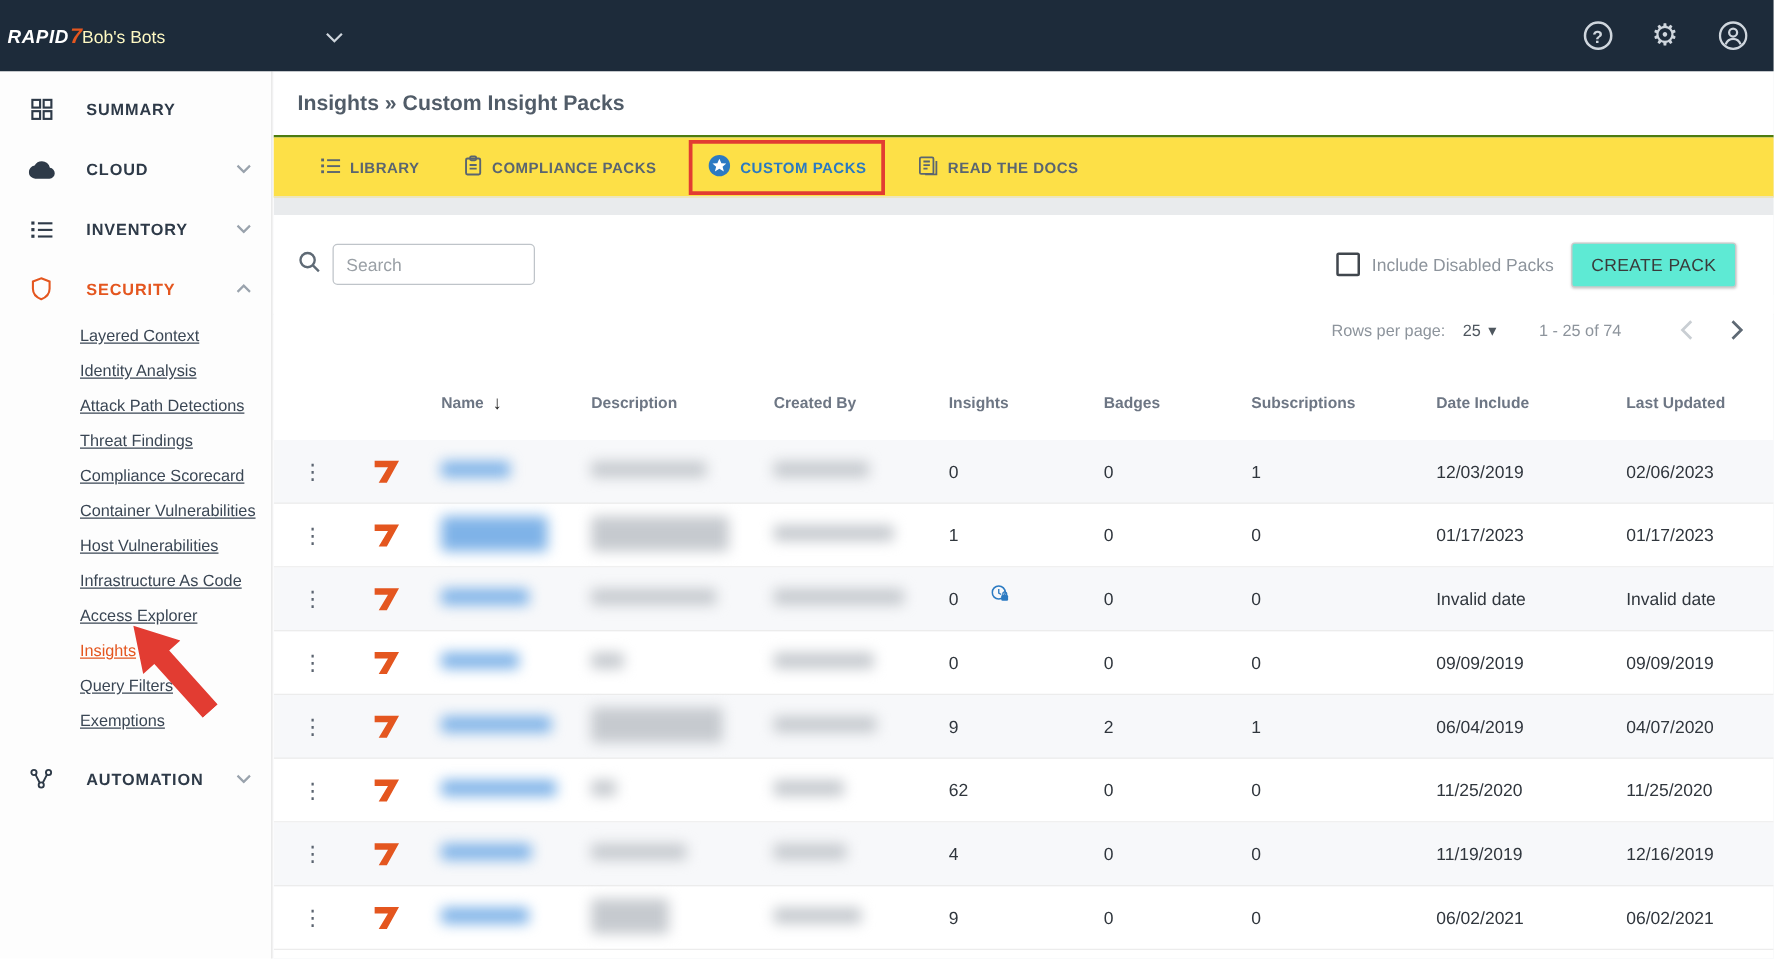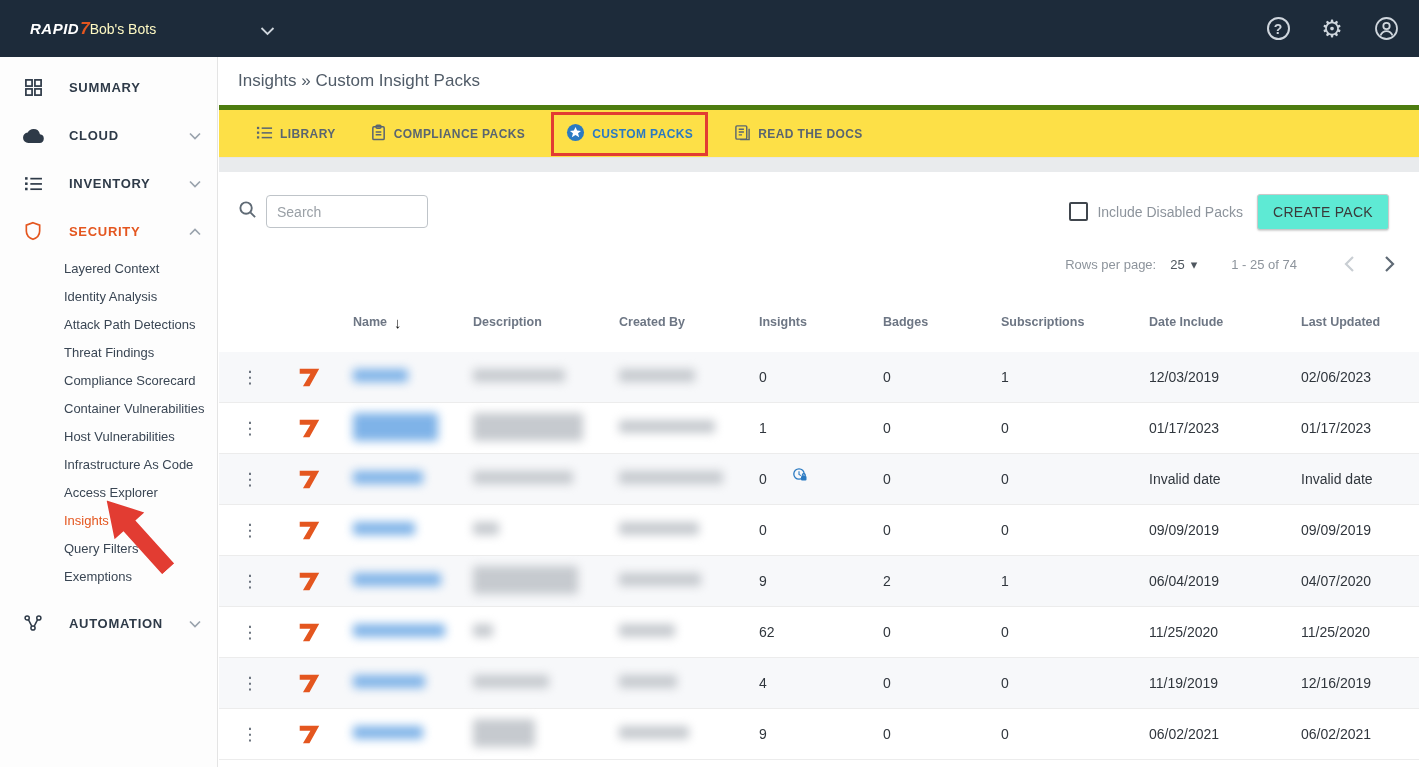--- a/index.html
+++ b/index.html
@@ -1,47 +1,47 @@
 <!DOCTYPE html>
 <html><head>
 <meta charset="utf-8">
 <style>
   * { box-sizing: border-box; margin: 0; padding: 0; }
   html,body { width:1419px; height:767px; overflow:hidden; }
   body { font-family:"Liberation Sans", sans-serif; background:#fff; position:relative; }
 
   
   .topbar { position:absolute; top:0; left:0; width:1419px; height:57px; background:#1d2b3a; display:flex; align-items:center; z-index:10; }
-  .logo { display:flex; align-items:baseline; padding-left:30px; cursor:default; }
+  .logo { display:flex; align-items:baseline; padding-left:6px; cursor:default; }
   .logo-rapid { color:#fff; font-weight:800; font-style:italic; font-size:15px; letter-spacing:.5px; }
   .logo-seven { color:#e4561f; font-weight:800; font-style:italic; font-size:17px; margin-left:1px; }
   .org-name { color:#fef9c3; font-size:14px; }
   .org-caret { position:absolute; left:260px; top:22px; }
   .topbar-right { margin-left:auto; display:flex; align-items:center; gap:28px; padding-right:20px; }
   .tb-icon { width:26px; height:26px; display:flex; align-items:center; justify-content:center; color:#cfd6dd; cursor:pointer; }
   .help-circle { width:23px; height:23px; border:2px solid #cfd6dd; border-radius:50%; display:flex; align-items:center; justify-content:center; font-size:14px; font-weight:700; color:#cfd6dd; }
   .gear-glyph { font-size:24px; line-height:1; color:#cfd6dd; }
 
   
   .sidebar { position:absolute; top:57px; left:0; width:218px; bottom:0; background:#fdfdfd; border-right:1px solid #e4e4e4; padding-top:6px; z-index:5; }
   .nav-item { height:48px; display:flex; align-items:center; padding:0 16px 0 22px; gap:25px; cursor:pointer; }
   .nav-icon { width:22px; display:flex; justify-content:center; }
   .nav-label { font-size:13px; font-weight:700; letter-spacing:.7px; color:#2e3a48; flex:1; }
   .nav-item.active .nav-label { color:#e4561f; }
   .sub-list { padding:0 0 8px; }
-  .sub-item { height:28px; line-height:28px; padding-left:64px; font-size:13px; color:#3a4654; cursor:pointer; }
+  .sub-item { height:28px; line-height:28px; padding-left:64px; font-size:13px; color:#3a4654; cursor:pointer;text-decoration:underline; }
   .sub-item.active { color:#e4561f; }
 
   
   .arrow-annotation { position:absolute; left:88px; top:500px; width:40px; height:92px; transform:rotate(-42deg); transform-origin:20px 2px; z-index:60; }
   .ann-box { border:3px solid #e23c32; padding:8px 12px; display:flex; align-items:center; margin:0 -8px; }
 
   
   .main { position:absolute; top:57px; left:219px; right:0; bottom:0; background:#e9ebed; }
-  .crumb-bar { height:53px; background:#fff; border-bottom:5px solid #4d7c0f; display:flex; align-items:center; padding-left:19px; }
+  .crumb-bar { height:53px; background:#fff; border-bottom:2px solid #4d7c0f; display:flex; align-items:center; padding-left:19px;font-weight:bold; }
   .crumb-text { font-size:17px; color:#515c68; }
   .tabs-bar { height:48px; background:#fde047; border-bottom:1px solid #e6e6e6; display:flex; align-items:center; padding-left:37px; gap:34px; }
   .tab { display:flex; align-items:center; gap:7px; font-size:12px; font-weight:700; letter-spacing:.4px; color:#5a6570; cursor:pointer; white-space:nowrap; }
   .tab.active { color:#2b7ac2; }
   .gap-band { height:14px; }
 
   .toolbar { height:80px; background:#fff; display:flex; align-items:center; padding:0 30px 0 19px; border-bottom:1px solid #e6e6e6; }
   .search-wrap { display:flex; align-items:center; gap:9px; }
   .search-input { width:162px; height:33px; border:1px solid #bfc4c9; border-radius:4px; padding:0 10px; font-size:14px; color:#333; font-family:"Liberation Sans",sans-serif; }
   .search-input::placeholder { color:#9aa0a6; }

